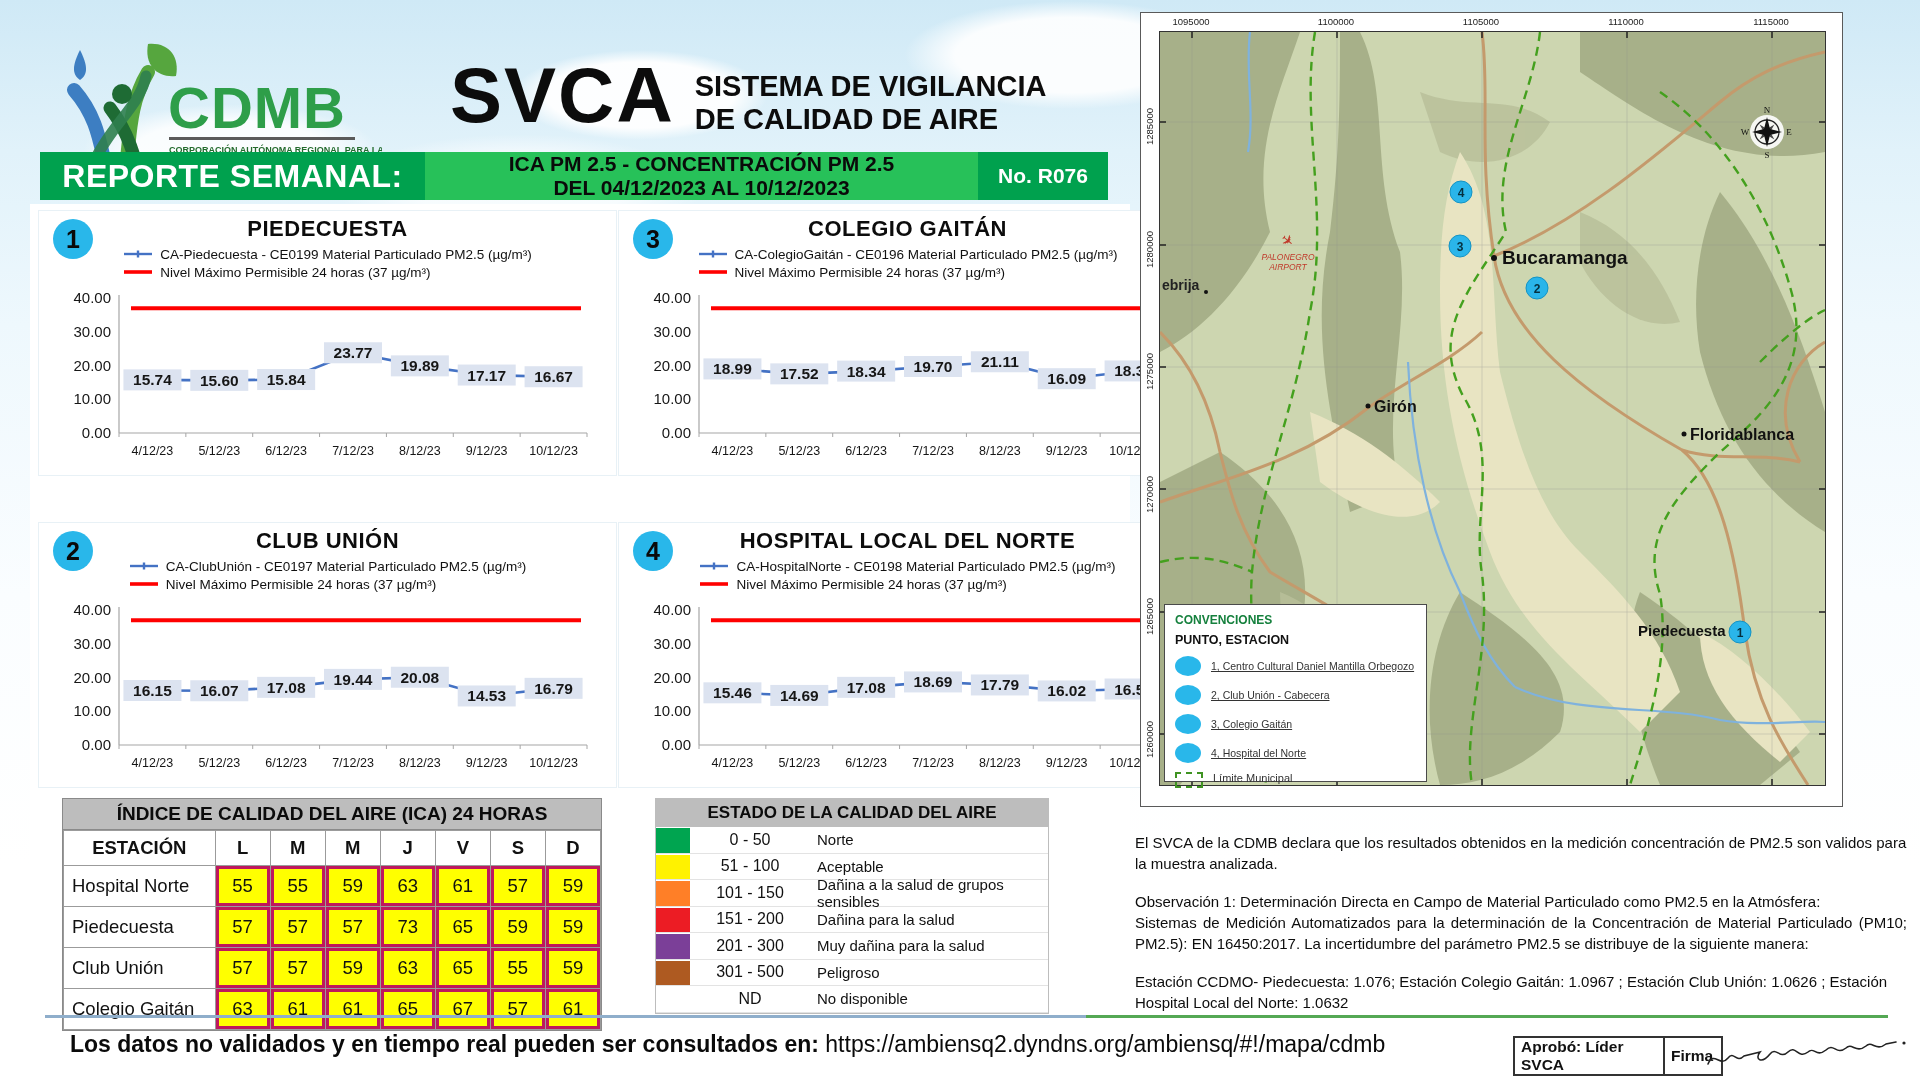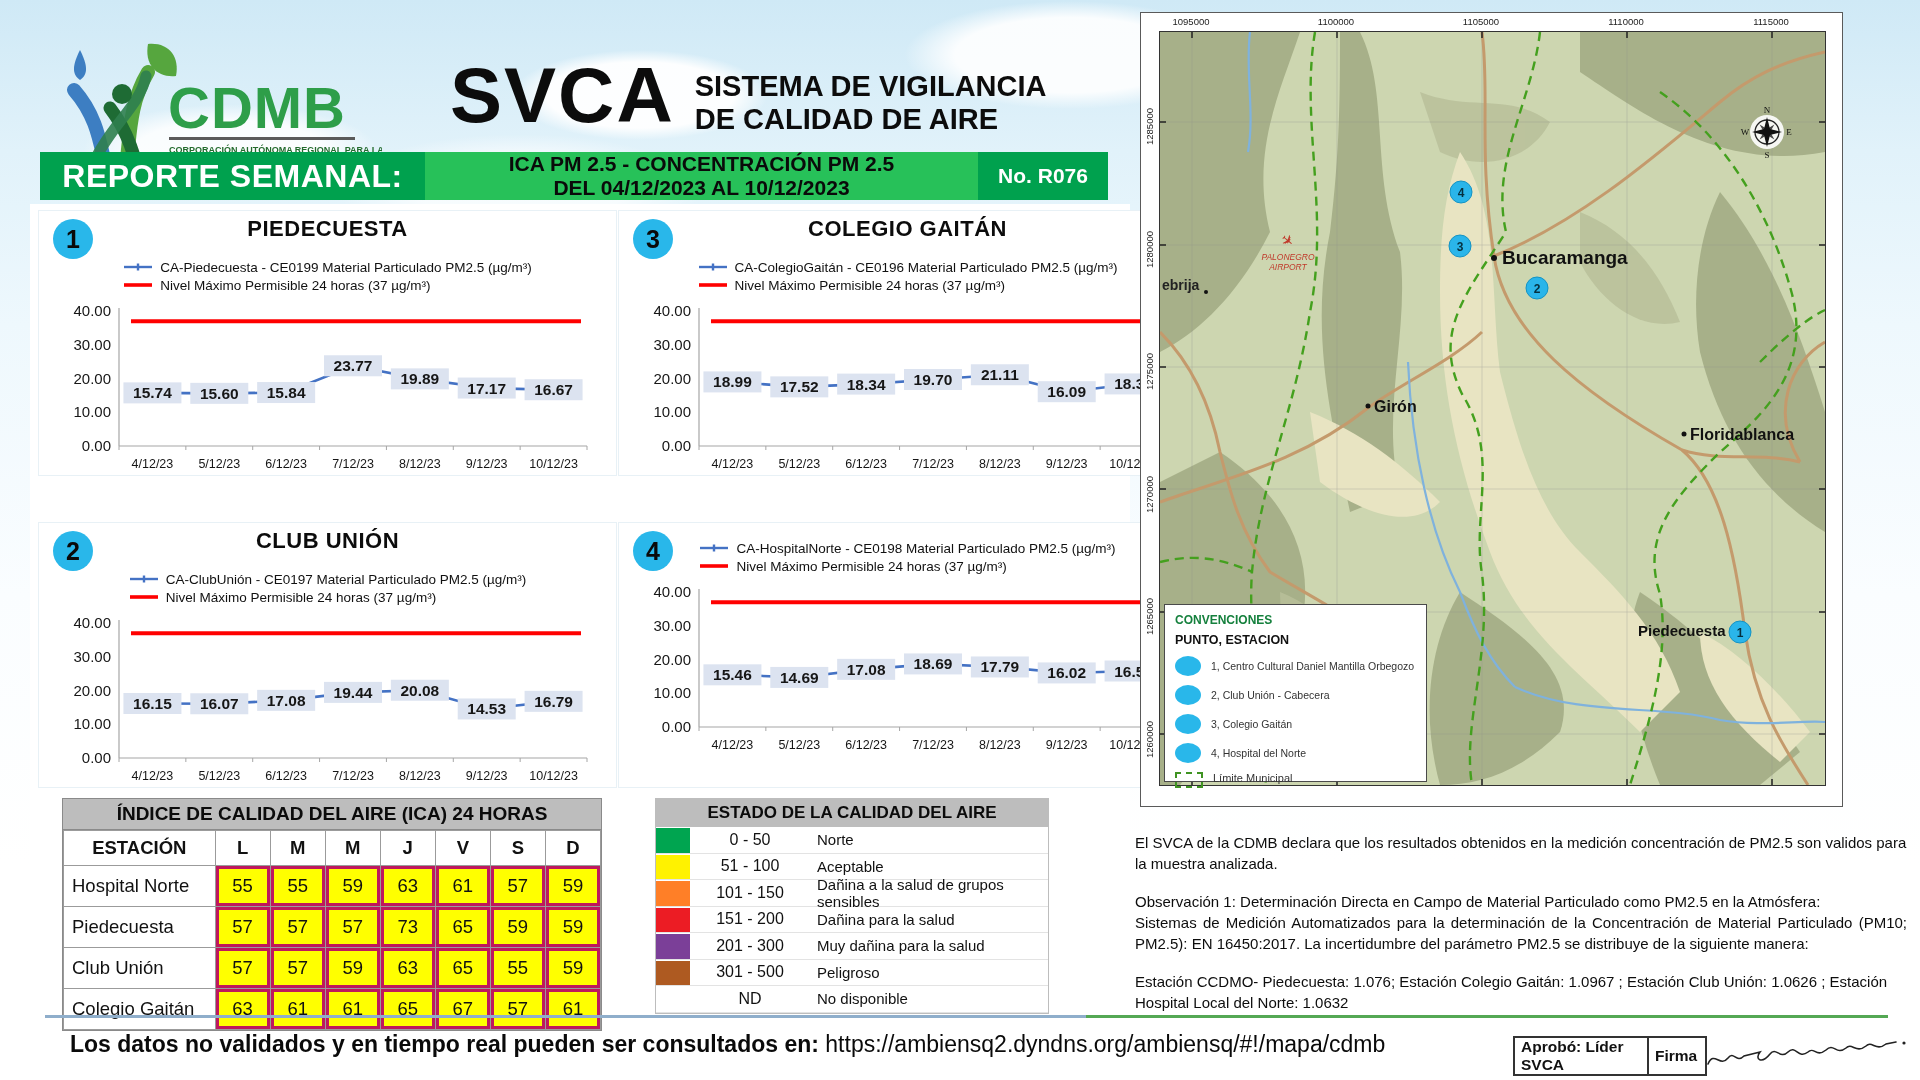--- a/index.html
+++ b/index.html
@@ -19,21 +19,21 @@
   .svca-title{font-size:29px;font-weight:bold;line-height:1.15;color:#0c0c0c;padding-top:10px;}
   
   .banner{left:40px;top:152px;width:1068px;height:48px;display:flex;}
   .banner .seg1{width:385px;background:#00A14E;color:#fff;font-weight:bold;font-size:32px;display:flex;align-items:center;justify-content:center;letter-spacing:.5px;}
   .banner .seg2{flex:1;background:#27C159;color:#0a0a0a;font-weight:bold;font-size:21px;line-height:1.12;display:flex;flex-direction:column;align-items:center;justify-content:center;text-align:center;}
   .banner .seg3{width:130px;background:#00A14E;color:#fff;font-weight:bold;font-size:21px;display:flex;align-items:center;justify-content:center;}
   
   .chart-card{position:absolute;width:577px;height:264px;background:#fff;border:1px solid #e8f1f6;}
   .badge{position:absolute;left:14px;top:8px;width:40px;height:40px;border-radius:50%;background:#29B7EA;color:#0a0a0a;font-size:25px;font-weight:bold;display:flex;align-items:center;justify-content:center;}
   .chart-title{margin-top:5px;text-align:center;font-size:22px;font-weight:bold;letter-spacing:.5px;color:#0c0c0c;}
-  .legend{width:max-content;margin:16px auto 0 auto;}
+  .legend{width:max-content;margin:3px auto 0 auto;}
   .lg-row{display:flex;align-items:center;gap:7px;height:18px;}
   .lg-text{font-size:13.5px;color:#111;}
   .plot{display:block;margin:2px 0 0 20px;}
   .plot text{font-family:"Liberation Sans", sans-serif;fill:#161616;}
   
   .ica{left:62px;top:798px;width:538px;border:1px solid #8a8a8a;background:#fff;}
   .ica .t-title{background:#BDBDBD;border-bottom:1px solid #8a8a8a;font-size:19px;font-weight:bold;text-align:center;padding:4px 0;color:#0b0b0b;}
   .ica table{border-collapse:collapse;width:100%;}
   .ica th,.ica td{border:1px solid #9b9b9b;font-size:18.5px;text-align:center;height:34px;padding:0;}
   .ica th{font-weight:bold;}
@@ -50,36 +50,36 @@
   
   .map-panel{left:1140px;top:12px;width:703px;height:795px;background:#fff;border:1.5px solid #5a5a5a;box-sizing:border-box;}
   .map-frame{position:absolute;left:18px;top:18px;width:665px;height:753px;border:1.5px solid #333;box-sizing:content-box;overflow:hidden;}
   .map-coord{position:absolute;font-size:9.5px;color:#222;transform:translateX(-50%);top:3px;}
   .map-coord-l{position:absolute;font-size:9.5px;color:#222;left:-17px;transform:rotate(-90deg);width:50px;text-align:center;}
   .map-legend{position:absolute;left:23px;top:591px;width:263px;height:178px;background:#fff;border:1.5px solid #4a4a4a;box-sizing:border-box;padding:8px 10px;}
   .ml-title{font-size:12px;font-weight:bold;color:#15803d;}
   .ml-sub{font-size:12.5px;font-weight:bold;margin-top:6px;color:#111;}
   .ml-item{display:flex;align-items:center;gap:10px;margin-top:9px;}
   .ml-dot{width:26px;height:20px;border-radius:50%;background:#29B7EA;flex:0 0 auto;}
-  .ml-text{font-size:10.5px;color:#333;}
+  .ml-text{font-size:10.5px;color:#333;text-decoration:underline;}
   .ml-bound{display:flex;align-items:flex-start;gap:10px;margin-top:9px;}
   .ml-brect{width:24px;height:12px;border:2px dashed #3f9322;flex:0 0 auto;}
   .ml-btext{font-size:11px;color:#333;}
   
   .notes{left:1135px;top:833px;width:772px;font-size:15px;line-height:1.38;color:#0d0d0d;}
   .notes p{margin:0 0 0 0;}
   .notes .gap{height:18px;}
   .notes .just{text-align:justify;}
   
   .sep{left:45px;top:1015px;width:1843px;height:3px;background:linear-gradient(90deg,#8faecb 0%,#8faecb 56.5%,#54a854 56.5%,#54a854 100%);}
   .footer-line{left:45px;top:1031px;font-size:23px;color:#0a0a0a;white-space:nowrap;}
   .footer-line b{font-weight:bold;margin-left:25px;}
   .approve{left:1513px;top:1036px;display:flex;border:2px solid #333;background:#fff;height:40px;box-sizing:border-box;}
   .approve .c1{width:126px;display:flex;align-items:center;padding-left:6px;font-size:15.5px;font-weight:bold;}
-  .approve .c2{width:50px;border-left:2px solid #333;display:flex;align-items:center;padding-left:6px;font-size:15.5px;font-weight:bold;}
+  .approve .c2{width:50px;border-left:2px solid #333;display:flex;align-items:center;padding-left:6px;font-size:15.5px;font-weight:bold;margin-left:16px;}
 </style>
 </head>
 <body>
 
 <div class="page">
   <div class="abs content-bg"></div>
 
   <div class="abs" style="left:52px;top:38px;">
     <svg width="330" height="150" viewBox="0 0 330 150">
       <path d="M22,52 C52,86 48,122 60,148" stroke="#3d7ec2" stroke-width="14" fill="none" stroke-linecap="round"></path>
@@ -288,20 +288,21 @@
         <text x="227.14285714285717" y="172" text-anchor="middle" font-size="12.5">6/12/23</text>
         <text x="294" y="172" text-anchor="middle" font-size="12.5">7/12/23</text>
         <text x="360.8571428571429" y="172" text-anchor="middle" font-size="12.5">8/12/23</text>
         <text x="427.7142857142857" y="172" text-anchor="middle" font-size="12.5">9/12/23</text>
         <text x="494.5714285714286" y="172" text-anchor="middle" font-size="12.5">10/12/23</text>
       </svg>
   </div>
 
   <div class="chart-card" style="left:618px;top:522px;">
     <div class="badge">4</div>
+    <div class="chart-title">HOSPITAL LOCAL DEL NORTE</div>
     <div class="legend">
       <div class="lg-row">
           <svg width="30" height="10">
             <line x1="1" y1="5" x2="29" y2="5" stroke="#4472C4" stroke-width="2.4"></line>
             <line x1="15" y1="1.5" x2="15" y2="8.5" stroke="#4472C4" stroke-width="2.4"></line>
           </svg>
           <span class="lg-text series-label">CA-HospitalNorte - CE0198 Material Particulado PM2.5 (µg/m³)</span>
         </div>
       <div class="lg-row">
           <svg width="30" height="10">

